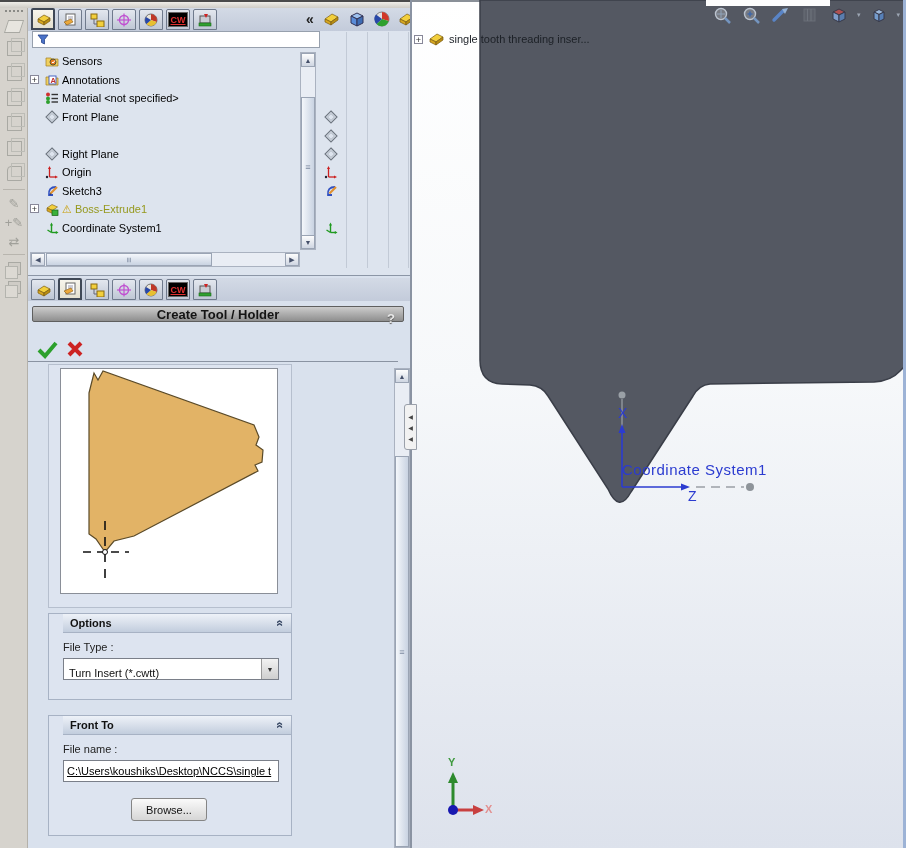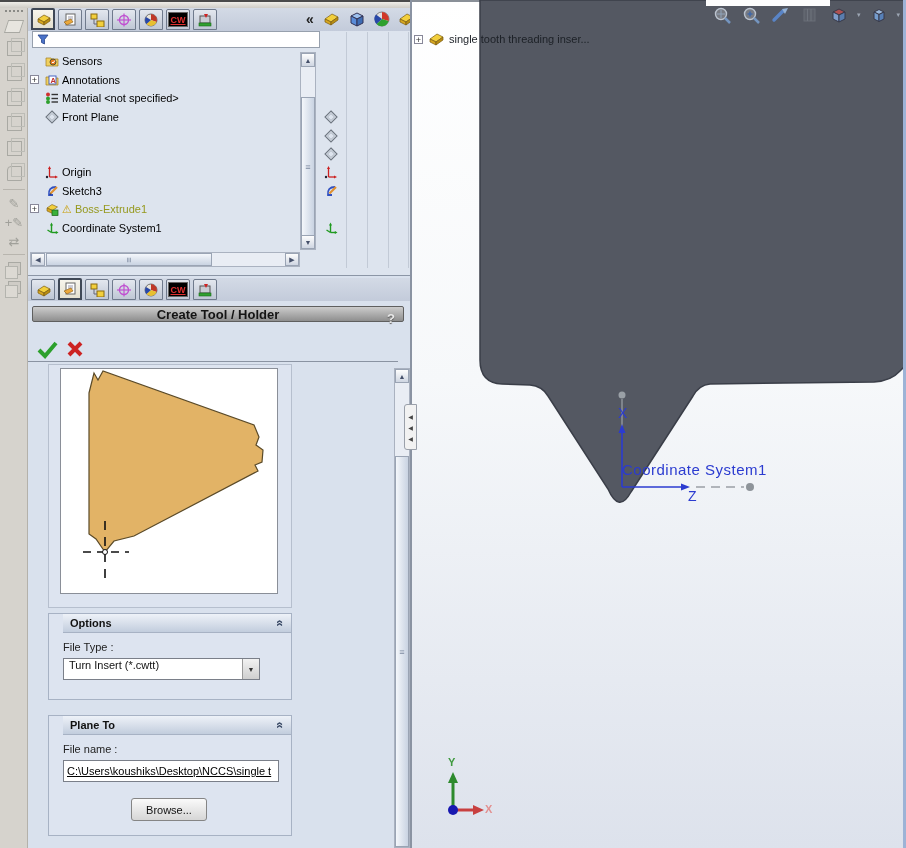--- a/index.html
+++ b/index.html
@@ -53,21 +53,21 @@
   
   .pm-header{position:absolute;left:4px;top:30px;width:372px;height:16px;background:linear-gradient(#cccccc,#8e8e8e);
              border:1px solid #5f5f5f;box-sizing:border-box;display:flex;align-items:center;justify-content:center;
              font-weight:bold;font-size:13px;color:#141414;border-radius:2px;}
   .pm-help{position:absolute;right:8px;top:4px;color:#e8e8e8;font-weight:bold;font-size:13px;text-shadow:0 1px 1px #555;}
   .okrow{position:absolute;left:6px;top:60px;width:370px;height:26px;border-bottom:1px solid #8a93a2;left:0;padding-left:8px;box-sizing:border-box;display:flex;gap:8px;align-items:center;}
   .group{position:absolute;left:20px;width:244px;background:#dde4f0;border:1px solid #a7b2c4;box-sizing:border-box;padding-left:14px;}
   .ghead{height:18px;background:linear-gradient(#eef2f8,#c2cddd);border-bottom:1px solid #a7b2c4;display:flex;align-items:center;justify-content:space-between;padding:0 7px;font-weight:bold;}
   .gchev{transform:rotate(90deg);font-weight:bold;color:#3a4a66;font-size:12px;}
   .glabel{position:absolute;left:14px;font-size:11px;color:#222;}
-  .combo{position:absolute;left:14px;width:197px;height:22px;background:#fff;border:1px solid #7a7f89;box-sizing:border-box;display:flex;align-items:flex-start;}
+  .combo{position:absolute;left:14px;width:216px;height:22px;background:#fff;border:1px solid #7a7f89;box-sizing:border-box;display:flex;align-items:flex-end;}
   .combo .val{flex:1;padding-left:5px;white-space:nowrap;overflow:hidden;}
   .combo .cbtn{width:17px;height:100%;background:linear-gradient(#f2f2f2,#cfcfcf);border-left:1px solid #9a9a9a;display:flex;align-items:center;justify-content:center;font-size:7px;color:#333;box-sizing:border-box;}
   .txtin{position:absolute;left:14px;width:216px;height:22px;background:#fff;border:1px solid #7a7f89;box-sizing:border-box;font-size:11px;padding:0 3px;font-family:"Liberation Sans",sans-serif;white-space:nowrap;overflow:hidden;text-decoration:underline;}
   .browse{position:absolute;left:82px;width:76px;height:23px;background:linear-gradient(#fafafa,#d6d6d6);border:1px solid #858585;border-radius:3px;display:flex;align-items:center;justify-content:center;box-sizing:border-box;}
   .preview-outer{position:absolute;left:20px;top:88px;width:244px;height:244px;background:#dde4f0;border:1px solid #b6bfce;box-sizing:border-box;}
   .preview-inner{position:absolute;left:11px;top:3px;width:218px;height:226px;background:#fff;border:1px solid #8a8f98;box-sizing:border-box;}
   
   #viewport{left:410px;top:0;width:496px;height:848px;border-left:2px solid #8a93a2;box-sizing:border-box;
             background:linear-gradient(180deg,#ffffff 0%,#f6f8fa 45%,#dde2ec 100%);}
   #vp-topline{position:absolute;left:0;top:0;width:494px;height:2px;background:#8a9098;}
@@ -237,20 +237,29 @@
     </div>
     <div class="trow" style="top:100px">
       <span class="tico">
           <svg width="14" height="14">
             <path d="M7 1 L13 7 L7 13 L1 7 Z" fill="none" stroke="#6e7680" stroke-width="1.1"></path>
             <path d="M7 3.5 L10.5 7 L7 10.5 L3.5 7 Z" fill="none" stroke="#9aa2ac" stroke-width=".8"></path>
           </svg>
         </span>
       <span class="tlabel">Front Plane</span>
     </div>
+    <div class="trow" style="top:137px">
+      <span class="tico">
+          <svg width="14" height="14">
+            <path d="M7 1 L13 7 L7 13 L1 7 Z" fill="none" stroke="#6e7680" stroke-width="1.1"></path>
+            <path d="M7 3.5 L10.5 7 L7 10.5 L3.5 7 Z" fill="none" stroke="#9aa2ac" stroke-width=".8"></path>
+          </svg>
+        </span>
+      <span class="tlabel">Right Plane</span>
+    </div>
     <div class="trow" style="top:155px">
       <span class="tico">
           <svg width="14" height="14">
             <line x1="4.5" y1="12" x2="4.5" y2="3" stroke="#cc2020" stroke-width="1.3"></line>
             <path d="M4.5 1 L3 4 L6 4 Z" fill="#cc2020"></path>
             <line x1="4.5" y1="12" x2="11" y2="12" stroke="#cc2020" stroke-width="1.3"></line>
             <path d="M13 12 L10 10.5 L10 13.5 Z" fill="#cc2020"></path>
             <circle cx="2" cy="12" r="1.2" fill="#223"></circle>
           </svg>
         </span>
@@ -438,21 +447,21 @@
       </div>
       <span class="glabel" style="top:27px">File Type :</span>
       <div class="combo" style="top:44px">
         <span class="val">Turn Insert (*.cwtt)</span>
         <span class="cbtn">▼</span>
       </div>
     </div>
 
     <div class="group" style="top:439px;height:121px;">
       <div class="ghead">
-        <span>Plane To</span>
+        <span>Front To</span>
         <span class="gchev">«</span>
       </div>
       <span class="glabel" style="top:27px">File name :</span>
       <input class="txtin" style="top: 44px;" value="C:\Users\koushiks\Desktop\NCCS\single t">
       <div class="browse" style="top:82px">
         <span>Browse...</span>
       </div>
     </div>
 
     <div class="vsb" style="left:366px;top:92px;height:480px;">

